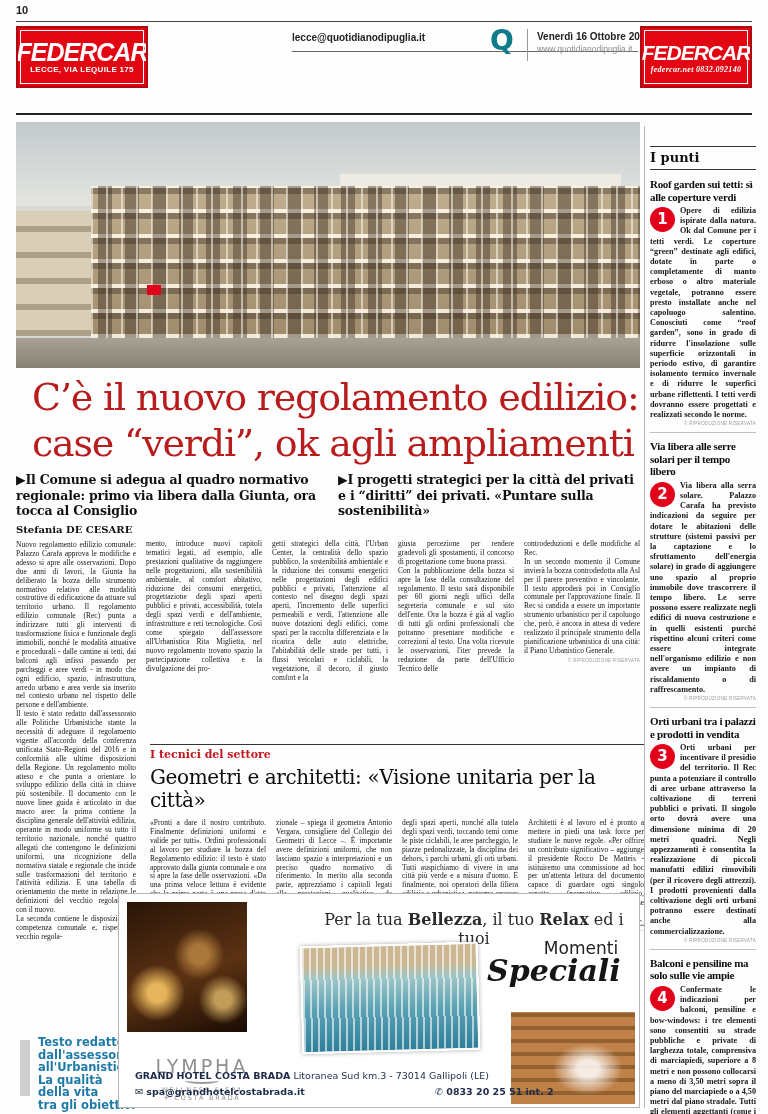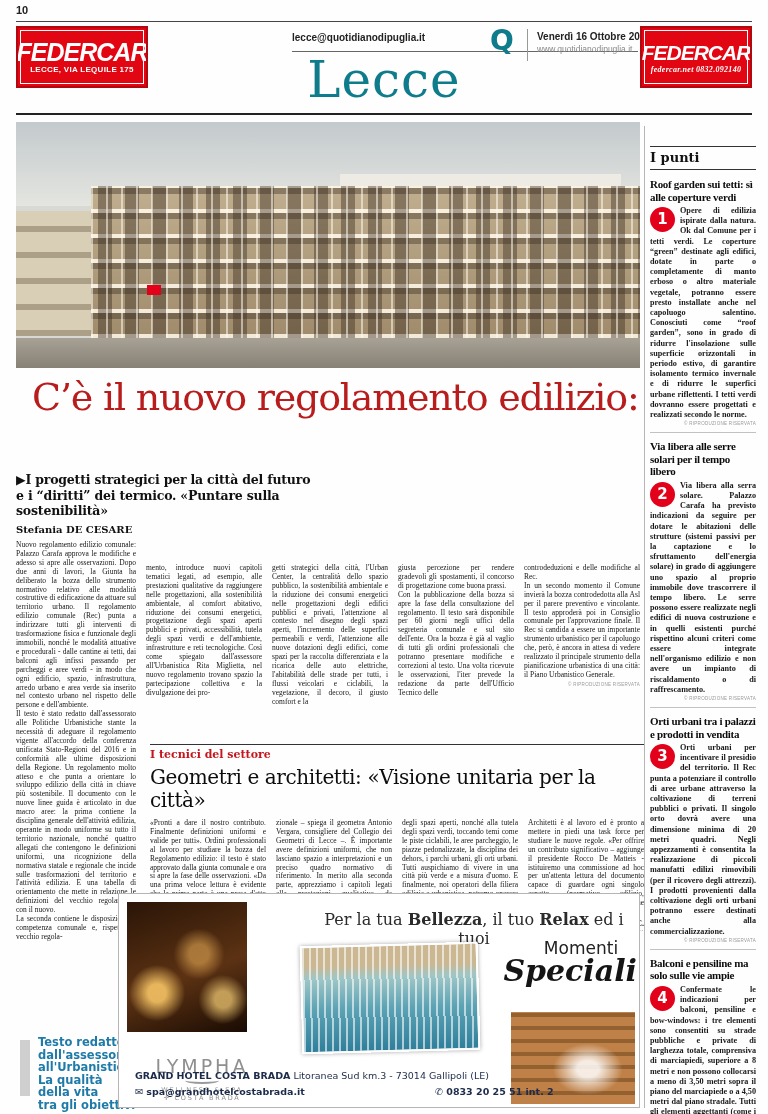--- a/index.html
+++ b/index.html
@@ -49,21 +49,21 @@
   .headline { position:absolute; left:32px; top:374px; width:626px;
               font:400 38px/46px "DejaVu Serif", serif; letter-spacing:-1.2px; color:#b91c1c; }
   .kickers { position:absolute; left:16px; top:472px; width:626px; display:flex; gap:16px; }
   .kicker { font:700 12.5px/15.5px "DejaVu Serif", serif; letter-spacing:-.2px; color:#111; }
   .kicker.k1 { width:306px; } .kicker.k2 { width:304px; }
 
   .bodytext { font:400 7.5px/8.9px "Liberation Serif", serif; text-align:justify; color:#151515;
               white-space:pre-line; hyphens:auto; }
   .col1 { position:absolute; left:16px; top:524px; width:120px; height:492px; overflow:hidden; }
   .byline { font:700 10px "DejaVu Serif", serif; margin-bottom:6px; white-space:nowrap; }
-  .acol { position:absolute; top:540px; width:116px; height:200px; overflow:hidden;margin-top:24px; }
+  .acol { position:absolute; top:540px; width:116px; height:200px; overflow:hidden; }
   .c2{left:146px;} .c3{left:272px;} .c4{left:398px;} .c5{left:524px;}
   .copyright { font:400 4.5px "Liberation Sans", sans-serif; color:#999; text-align:right; letter-spacing:.3px; margin-top:2px; }
   .sig { font:700 8px "Liberation Serif", serif; text-align:right; margin-top:2px; }
 
   
   .art2 { position:absolute; left:150px; top:744px; width:494px; }
   .a2-rule { border-top:1px solid #333; }
   .a2-eyebrow { font:700 11px/16px "DejaVu Serif", serif; color:#c4161c; padding:2px 0 1px; }
   .a2-head { font:400 20px/23px "DejaVu Serif", serif; letter-spacing:-.4px; color:#0c0c0c; margin:2px 0 7px; }
   .a2-cols { display:flex; gap:10px; }
@@ -88,21 +88,21 @@
   .ad-tag { position:absolute; left:190px; top:16px; width:330px; text-align:center;
             font:400 16px "DejaVu Serif", serif; color:#2b2b2b; }
   .ad-tag b { font-weight:700; }
   .ad-pool { position:absolute; left:182px; top:50px; width:178px; height:108px; transform:rotate(-1.5deg);
              border:2px solid #fff; box-shadow:0 0 4px rgba(0,0,0,.35);
              background:
                repeating-linear-gradient(90deg, rgba(255,255,255,.6) 0 2px, transparent 2px 7px),
                linear-gradient(180deg, #cbb791 0 18%, #9fc6c6 30%, #5ba2b4 60%, #2f7f9b 100%); }
   .ad-momenti { position:absolute; left:412px; top:44px; width:100px; text-align:center;
                 font:400 17px "DejaVu Sans", sans-serif; color:#222; }
-  .ad-speciali { position:absolute; left:368px; top:60px; width:150px; text-align:right;
+  .ad-speciali { position:absolute; left:368px; top:60px; width:150px; text-align:left;
                  font:italic 700 30px/34px "DejaVu Serif", serif; color:#151515; }
   .ad-sauna { position:absolute; left:392px; top:118px; width:124px; height:92px;
               background:
                 radial-gradient(ellipse at 62% 62%, rgba(255,255,255,.85) 0 10%, transparent 32%),
                 repeating-linear-gradient(0deg, #c08148 0 9px, #93602f 9px 13px); }
   .ad-logo { position:absolute; left:8px; top:142px; width:150px; text-align:center; color:#8f8f8f;margin-top:20px; }
   .ad-logo-name { font:400 19px/20px "DejaVu Sans", sans-serif; letter-spacing:3px; }
   .ad-wave { width:34px; height:7px; margin:1px auto 2px; border-bottom:2px solid #9a9a9a; border-radius:50%; }
   .ad-logo-sub { font:400 6.5px "DejaVu Sans", sans-serif; letter-spacing:1.8px; }
   .ad-contact1 { position:absolute; left:16px; top:176px; width:490px;
@@ -136,45 +136,46 @@
     <div class="fed-brand">FEDERCAR</div>
     <div class="fed-sub">LECCE, VIA LEQUILE 175</div>
   </div>
 
   <div class="hdr-email">lecce@quotidianodipuglia.it</div>
   <div class="hdr-email-rule"></div>
   <div class="q-logo">Q</div>
   <div class="q-div"></div>
   <div class="hdr-date">Venerdì 16 Ottobre 2020</div>
   <div class="hdr-site">www.quotidianodipuglia.it</div>
-  <div class="section-title">Lecce</div>
 
   <div class="fed-ad fed-right">
     <div class="fed-brand">FEDERCAR</div>
     <div class="fed-sub">federcar.net 0832.092140</div>
   </div>
 
   <div class="hdr-rule"></div>
   <div class="side-div"></div>
 
   <div class="photo">
     <div class="ph-sky"></div>
     <div class="ph-back"></div>
     <div class="ph-left"></div>
     <div class="ph-main"></div>
     <div class="ph-ground"></div>
     <div class="ph-mark"></div>
   </div>
 
   <div class="headline">
     <div>C’è il nuovo regolamento edilizio:</div>
+    <div>case “verdi”, ok agli ampliamenti</div>
   </div>
 
   <div class="kickers">
-    <div class="kicker k2">▶I progetti strategici per la città del futuro e i “diritti” dei termico. «Puntare sulla sostenibilità»</div>
+    <div class="kicker k1">▶Il Comune si adegua al quadro normativo regionale: primo via libera dalla Giunta, ora tocca al Consiglio</div>
+    <div class="kicker k2">▶I progetti strategici per la città del privati e i “diritti” dei privati. «Puntare sulla sostenibilità»</div>
   </div>
 
   <div class="col1">
     <div class="byline">Stefania DE CESARE</div>
     <div class="bodytext">Nuovo regolamento edilizio comunale: Palazzo Carafa approva le modifiche e adesso si apre alle osservazioni. Dopo due anni di lavori, la Giunta ha deliberato la bozza dello strumento normativo relativo alle modalità costruttive di edificazione da attuare sul territorio urbano. Il regolamento edilizio comunale (Rec) punta a indirizzare tutti gli interventi di trasformazione fisica e funzionale degli immobili, nonché le modalità attuative e procedurali - dalle cantine ai tetti, dai balconi agli infissi passando per parcheggi e aree verdi - in modo che ogni edificio, spazio, infrastruttura, arredo urbano e area verde sia inserito nel contesto urbano nel rispetto delle persone e dell'ambiente.
 Il testo è stato redatto dall'assessorato alle Politiche Urbanistiche stante la necessità di adeguare il regolamento vigente all'accordo della conferenza unificata Stato-Regioni del 2016 e in conformità alle ultime disposizioni della Regione. Un regolamento molto atteso e che punta a orientare lo sviluppo edilizio della città in chiave più sostenibile. Il documento con le nuove linee guida è articolato in due macro aree: la prima contiene la disciplina generale dell'attività edilizia, operante in modo uniforme su tutto il territorio nazionale, nonché quattro allegati che contengono le definizioni uniformi, una ricognizione della normativa statale e regionale che incide sulle trasformazioni del territorio e l'attività edilizia. E una tabella di orientamento che mette in relazione le definizioni del vecchio regolamento con il nuovo.
 La seconda contiene le disposizioni di competenza comunale e, rispetto al vecchio regola-</div>
   </div>
   <div class="acol c2 bodytext">mento, introduce nuovi capitoli tematici legati, ad esempio, alle prestazioni qualitative da raggiungere nelle progettazioni, alla sostenibilità ambientale, al comfort abitativo, riduzione dei consumi energetici, progettazione degli spazi aperti pubblici e privati, accessibilità, tutela degli spazi verdi e dell'ambiente, infrastrutture e reti tecnologiche. Così come spiegato dall'assessore all'Urbanistica Rita Miglietta, nel nuovo regolamento trovano spazio la partecipazione collettiva e la divulgazione dei pro-</div>
   <div class="acol c3 bodytext">getti strategici della città, l'Urban Center, la centralità dello spazio pubblico, la sostenibilità ambientale e la riduzione dei consumi energetici nelle progettazioni degli edifici pubblici e privati, l'attenzione al contesto nel disegno degli spazi aperti, l'incremento delle superfici permeabili e verdi, l'attenzione alle nuove dotazioni degli edifici, come spazi per la raccolta differenziata e la ricarica delle auto elettriche, l'abitabilità delle strade per tutti, i flussi veicolari e ciclabili, la vegetazione, il decoro, il giusto comfort e la</div>

